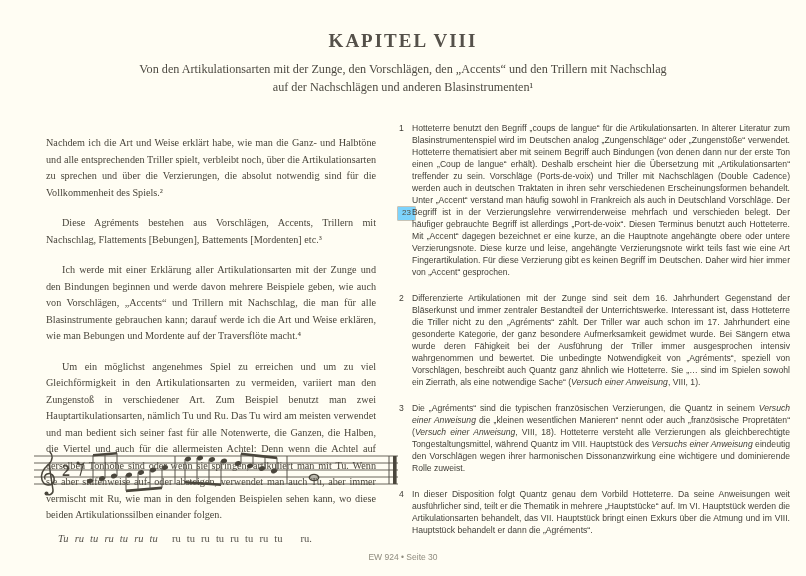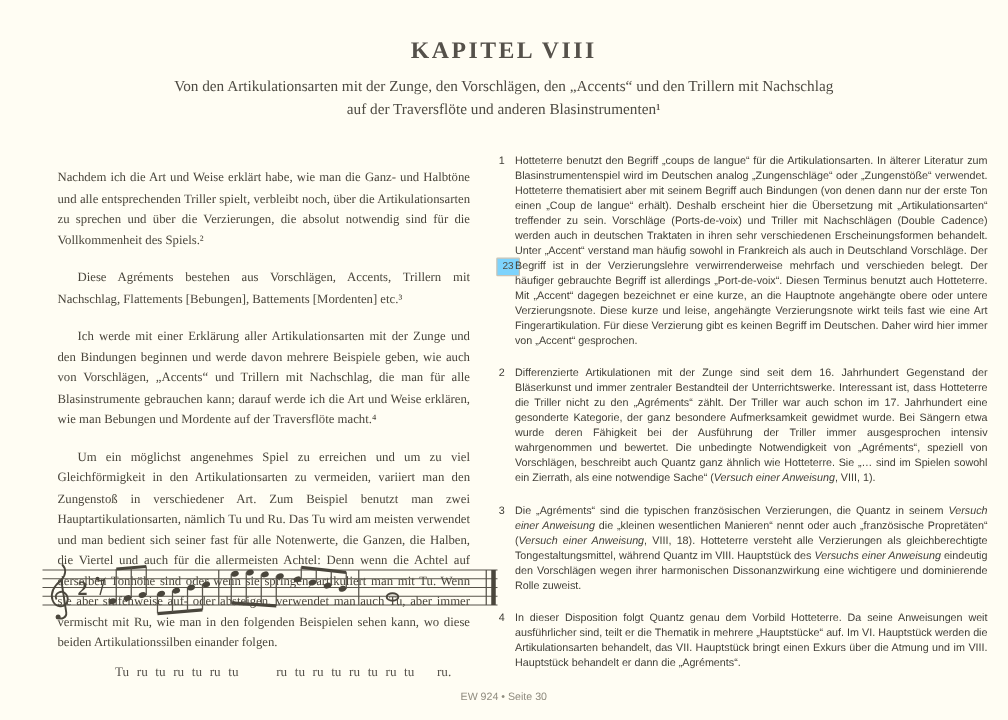--- a/index.html
+++ b/index.html
@@ -25,22 +25,22 @@
   .left-col p{margin:14px;}
   .left-col p.indent{text-indent:16px;}
   .example{position:absolute;left:32px;top:441px;width:372px;}
   .example-caption{font-style:italic;font-size:11.3px;color:#4d4940;}
   .example-meter{font-size:11.3px;color:#4d4940;margin-top:5px;}
   .staff-wrap{margin-top:9px;}
   .syllables{
     position:absolute;left:32px;top:533px;width:372px;
     font-size:10.5px;color:#55514a;word-spacing:3.5px;white-space:nowrap;
   }
-  .syllables .grp1{margin-left:60px;}
-  .syllables .grp2{margin-left:24px;}
+  .syllables .grp1{margin-left:26px;font-style:italic;}
+  .syllables .grp2{margin-left:8px;}
   .syllables .grp3{margin-left:12px;}
   .footnotes{
     position:absolute;top:122px;left:399px;width:391px;
     font-family:"Liberation Sans", sans-serif;
     font-size:8.6px;line-height:12px;color:#403e37;
   }
   .footnote{display:flex;margin-bottom:14px;}
   .fn-num{width:13px;flex:0 0 13px;}
   .fn-text{flex:1;text-align:justify;}
   .fn-text .it{font-style:italic;}
@@ -57,21 +57,21 @@
   .ink-line{stroke:#57534a;}
   .ink-fill{fill:#4a463c;}
 </style>
 </head>
 <body>
 
 <div class="page-title">KAPITEL VIII</div>
 
 <div class="subtitle">
   <div>Von den Artikulationsarten mit der Zunge, den Vorschlägen, den „Accents“ und den Trillern mit Nachschlag</div>
-  <div>auf der Traversflöte und anderen Blasinstrumenten¹</div>
+  <div>auf der Nachschlägen und anderen Blasinstrumenten¹</div>
 </div>
 
 <div class="left-col">
   <p>Nachdem ich die Art und Weise erklärt habe, wie man die Ganz- und Halbtöne und alle entsprechenden Triller spielt, verbleibt noch, über die Artikulationsarten zu sprechen und über die Verzierungen, die absolut notwendig sind für die Vollkommenheit des Spiels.²</p>
   <p class="indent">Diese Agréments bestehen aus Vorschlägen, Accents, Trillern mit Nachschlag, Flattements [Bebungen], Battements [Mordenten] etc.³</p>
   <p class="indent">Ich werde mit einer Erklärung aller Artikulationsarten mit der Zunge und den Bindungen beginnen und werde davon mehrere Beispiele geben, wie auch von Vorschlägen, „Accents“ und Trillern mit Nachschlag, die man für alle Blasinstrumente gebrauchen kann; darauf werde ich die Art und Weise erklären, wie man Bebungen und Mordente auf der Traversflöte macht.⁴</p>
   <p class="indent">Um ein möglichst angenehmes Spiel zu erreichen und um zu viel Gleichförmigkeit in den Artikulationsarten zu vermeiden, variiert man den Zungenstoß in verschiedener Art. Zum Beispiel benutzt man zwei Hauptartikulationsarten, nämlich Tu und Ru. Das Tu wird am meisten verwendet und man bedient sich seiner fast für alle Notenwerte, die Ganzen, die Halben, die Viertel und auch für die allermeisten Achtel: Denn wenn die Achtel auf derselben Tonhöhe sind oder wenn sie springen, artikuliert man mit Tu. Wenn sie aber stufenweise auf- oder absteigen, verwendet man auch Tu, aber immer vermischt mit Ru, wie man in den folgenden Beispielen sehen kann, wo diese beiden Artikulationssilben einander folgen.</p>
 </div>
 
 <div class="example">

